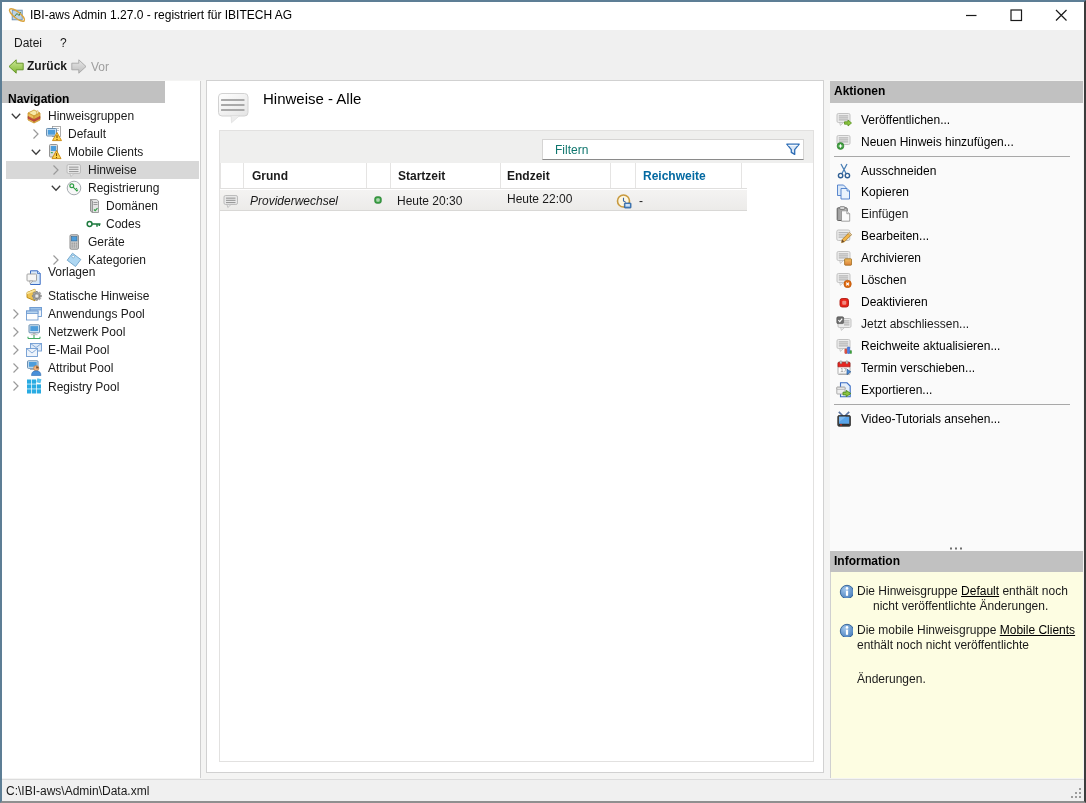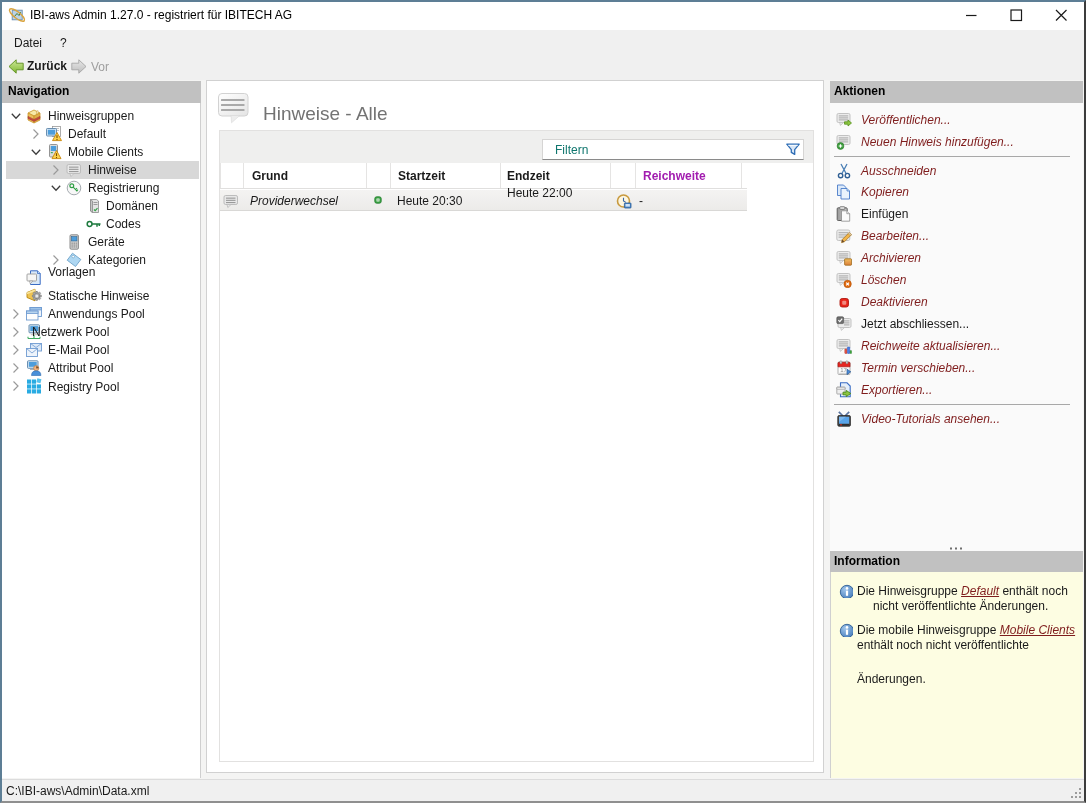--- a/index.html
+++ b/index.html
@@ -9,21 +9,21 @@
 .titlebar { position:absolute; left:2px; top:2px; width:1082px; height:28px; background:#fff; }
 .title-text { position:absolute; left:30px; top:8px; font-size:12px; color:#000; }
 .menubar { position:absolute; left:2px; top:30px; width:1082px; height:23px; background:#f0f0f0; }
 .toolbar { position:absolute; left:2px; top:53px; width:1082px; height:27px; background:#f0f0f0; }
 .phead { position:absolute; font-weight:bold; font-size:12px; color:#000;
   background:#c1c1c1; }
 .panel-nav { position:absolute; left:2px; top:81px; width:199px; height:697px; background:#fff; border-right:1px solid #cfcfcf; }
 .card { position:absolute; left:206px; top:80px; width:618px; height:693px; background:#fff; border:1px solid #d1d1d1; }
 .rightp { position:absolute; left:830px; top:81px; width:253px; height:697px; background:#fafafa; }
 .tl { position:absolute; white-space:nowrap; }
-.blue { color:#7f1d1d;font-style:italic; }
+.blue { color:#000000; }
 .statusbar { position:absolute; left:2px; top:779px; width:1082px; height:22px; background:#f0f0f0; border-top:1px solid #dcdcdc; }
 .sep { position:absolute; height:1px; background:#a8a8a8; }
 
 </style></head><body>
 <div class="titlebar"></div>
 <svg class="abs" style="left:9px;top:7px;overflow:visible;" width="16" height="16" viewBox="0 0 16 16">
     <rect x="3.2" y="3.2" width="10" height="9.6" fill="#b9d2e8" stroke="#6a8cae" stroke-width="0.9"></rect>
     <path d="M5 10 L8 6.5 L10 8.5 L11.5 5" stroke="#4a7a2a" stroke-width="1" fill="none"></path>
     <ellipse cx="8" cy="8" rx="9.2" ry="3.2" fill="none" stroke="#d9a43f" stroke-width="1.5" transform="rotate(38 8 8)"></ellipse>
   </svg>
@@ -51,21 +51,21 @@
     <defs>
       <linearGradient id="agr" x1="0" y1="0" x2="0" y2="1">
         <stop offset="0" stop-color="#e8e8e8"></stop>
         <stop offset="1" stop-color="#bdbdbd"></stop>
       </linearGradient>
     </defs>
     <path d="M15 7.5 L7.8 0.8 L7.8 4.2 L0.8 4.2 L0.8 10.8 L7.8 10.8 L7.8 14.2 Z" fill="url(#agr)" stroke="#a5a5a5" stroke-width="0.9"></path>
   </svg>
 <div class="tl" style="left:91px;top:60px;color:#9e9e9e;">Vor</div>
 <div class="panel-nav"></div>
-<div class="phead" style="left:2px;top:81px;width:199px;height:22px;padding:3px 0 0 6px;">Navigation</div>
+<div class="phead" style="left:2px;top:81px;width:163px;height:22px;padding:11px 0 0 6px;">Navigation</div>
 <div class="abs" style="left:6px;top:161px;width:193px;height:18px;background:#d8d8d8;"></div>
 <svg class="abs" style="left:8px;top:108px;" width="16" height="16" viewBox="0 0 16 16">
     <path d="M3.8 5.8 L8 10.2 L12.2 5.8" fill="none" stroke="#3c3c3c" stroke-width="1.3"></path>
   </svg>
 <svg class="abs" style="left:26px;top:108px;" width="16" height="16" viewBox="0 0 16 16">
     <path d="M2 5 L8 2 L14 5 L8 8 Z" fill="#f7e9a8" stroke="#c9962b" stroke-width="0.8"></path>
     <path d="M2 5 L8 8 L8 15 L2 12 Z" fill="#ecc05c" stroke="#c9962b" stroke-width="0.8"></path>
     <path d="M14 5 L8 8 L8 15 L14 12 Z" fill="#dfae49" stroke="#c9962b" stroke-width="0.8"></path>
     <path d="M2 8.4 L8 11.4 L14 8.4 L14 10.4 L8 13.4 L2 10.4 Z" fill="#c64a3f" stroke="#9c352c" stroke-width="0.5"></path>
     <path d="M10.5 3.2 L12 2.6 L12 5.4 L10.5 6.1 Z" fill="#fdf6d8" stroke="#c9962b" stroke-width="0.5"></path>
@@ -191,21 +191,21 @@
 <svg class="abs" style="left:8px;top:324px;" width="16" height="16" viewBox="0 0 16 16">
     <path d="M5.5 3.5 L10 8 L5.5 12.5" fill="none" stroke="#9a9a9a" stroke-width="1.2"></path>
   </svg>
 <svg class="abs" style="left:26px;top:324px;" width="16" height="16" viewBox="0 0 16 16">
     <rect x="3" y="0.8" width="10.5" height="8" rx="0.8" fill="#d7e8f5" stroke="#5b83a8" stroke-width="0.9"></rect>
     <rect x="4.3" y="2.1" width="7.9" height="5" fill="#4d9ddb"></rect>
     <rect x="6.8" y="8.8" width="2.8" height="1.4" fill="#b0b0b0"></rect>
     <rect x="4.8" y="10.2" width="6.8" height="1" fill="#c0c0c0"></rect>
     <path d="M2 14.5 L14 14.5 M8 11 L8 14.5 M2 14.5 L2 12.8 M14 14.5 L14 12.8" stroke="#3faa5f" stroke-width="1.1" fill="none"></path>
   </svg>
-<div class="tl" style="left:32px;top:325px;text-align:right;">Netzwerk Pool</div>
+<div class="tl" style="left:48px;top:325px;text-align:right;">Netzwerk Pool</div>
 <svg class="abs" style="left:8px;top:342px;" width="16" height="16" viewBox="0 0 16 16">
     <path d="M5.5 3.5 L10 8 L5.5 12.5" fill="none" stroke="#9a9a9a" stroke-width="1.2"></path>
   </svg>
 <svg class="abs" style="left:26px;top:342px;" width="16" height="16" viewBox="0 0 16 16">
     <rect x="4.5" y="1.5" width="11" height="7.5" fill="#dce9f7" stroke="#6f9bd1" stroke-width="0.9"></rect>
     <path d="M4.5 1.5 L10 5.5 L15.5 1.5" fill="none" stroke="#6f9bd1" stroke-width="0.8"></path>
     <rect x="0.5" y="6.5" width="11" height="8" fill="#eef4fb" stroke="#6f9bd1" stroke-width="0.9"></rect>
     <path d="M0.5 6.5 L6 11 L11.5 6.5" fill="none" stroke="#6f9bd1" stroke-width="0.8"></path>
   </svg>
 <div class="tl" style="left:48px;top:343px;">E-Mail Pool</div>
@@ -245,33 +245,33 @@
         <stop offset="0" stop-color="#ffffff"></stop>
         <stop offset="1" stop-color="#e4e4e4"></stop>
       </linearGradient>
     </defs>
     <rect x="0.5" y="0.5" width="29.5" height="22.5" rx="3.5" fill="url(#bg1)" stroke="#d2d2d2"></rect>
     <path d="M12.6 22.5 L21.8 22.5 L13.5 29.8 L13.2 24 Z" fill="#ededed" stroke="#d8d8d8" stroke-width="0.6"></path>
     <rect x="3" y="6" width="23.5" height="1.9" rx="0.5" fill="#a9a9a9"></rect>
     <rect x="3" y="11" width="23.5" height="1.9" rx="0.5" fill="#a9a9a9"></rect>
     <rect x="3" y="16" width="23.5" height="1.9" rx="0.5" fill="#a9a9a9"></rect>
   </svg>
-<div class="tl" style="left:263px;top:103px;font-size:19px;color:#737373;">Hinweise - Alle</div>
+<div class="tl" style="left:263px;top:90px;font-size:15px;color:#000000;">Hinweise - Alle</div>
 <div class="abs" style="left:219px;top:130px;width:595px;height:632px;border:1px solid #e2e1e0;background:#fff;"></div>
 <div class="abs" style="left:220px;top:131px;width:593px;height:32px;background:#efefee;"></div>
 <div class="abs" style="left:542px;top:139px;width:262px;height:21px;background:#fff;border:1px solid #d6d5d4;border-bottom:1px solid #8a8a8a;"></div>
 <div class="tl" style="left:555px;top:143px;color:#0f766e;">Filtern</div>
 <svg class="abs" style="left:786px;top:143px;" width="14" height="13" viewBox="0 0 14 13">
     <path d="M0.8 1.2 L13.2 1.2 L8.7 6.6 L8.7 11.4 L5.3 9.4 L5.3 6.6 Z" fill="#d8e6f6" stroke="#2e6db5" stroke-width="1.3" stroke-linejoin="round"></path>
     <path d="M2.2 2.4 L11.8 2.4" stroke="#ffffff" stroke-width="1" opacity="0.8"></path>
   </svg>
 <div class="tl" style="left:252px;top:169px;font-weight:bold;color:#1a1a1a;">Grund</div>
 <div class="tl" style="left:398px;top:169px;font-weight:bold;color:#1a1a1a;">Startzeit</div>
 <div class="tl" style="left:507px;top:169px;font-weight:bold;color:#1a1a1a;">Endzeit</div>
-<div class="tl" style="left:643px;top:169px;font-weight:bold;color:#a21caf;">Reichweite</div>
+<div class="tl" style="left:643px;top:169px;font-weight:bold;color:#0369a1;">Reichweite</div>
 <div class="abs" style="left:220px;top:163px;width:1px;height:26px;background:#e5e4e3;"></div>
 <div class="abs" style="left:243px;top:163px;width:1px;height:26px;background:#e5e4e3;"></div>
 <div class="abs" style="left:366px;top:163px;width:1px;height:26px;background:#e5e4e3;"></div>
 <div class="abs" style="left:390px;top:163px;width:1px;height:26px;background:#e5e4e3;"></div>
 <div class="abs" style="left:500px;top:163px;width:1px;height:26px;background:#e5e4e3;"></div>
 <div class="abs" style="left:610px;top:163px;width:1px;height:26px;background:#e5e4e3;"></div>
 <div class="abs" style="left:635px;top:163px;width:1px;height:26px;background:#e5e4e3;"></div>
 <div class="abs" style="left:741px;top:163px;width:1px;height:26px;background:#e5e4e3;"></div>
 <div class="abs" style="left:220px;top:188px;width:527px;height:1px;background:#e0dfde;"></div>
 <div class="abs" style="left:220px;top:190px;width:527px;height:21px;background:linear-gradient(#f4f3f2,#ecebe9);border-bottom:1px solid #d9d8d6;"></div>
@@ -281,21 +281,21 @@
     <rect x="3" y="4.6" width="9.5" height="1.1" fill="#9a9a9a"></rect>
     <rect x="3" y="6.8" width="9.5" height="1.1" fill="#9a9a9a"></rect>
     <rect x="3" y="9.0" width="9.5" height="1.1" fill="#9a9a9a"></rect>
   </svg>
 <div class="tl" style="left:250px;top:194px;font-style:italic;">Providerwechsel</div>
 <svg class="abs" style="left:370px;top:192px;" width="16" height="16" viewBox="0 0 16 16">
     <rect x="4.8" y="4.8" width="6.4" height="6.4" rx="1.8" fill="#3da546" stroke="#1e7a28" stroke-width="0.8"></rect>
     <rect x="6.3" y="6.3" width="3.4" height="3.4" rx="1" fill="#aed6b0"></rect>
   </svg>
 <div class="tl" style="left:397px;top:194px;">Heute 20:30</div>
-<div class="tl" style="left:507px;top:186px;">Heute 22:00</div>
+<div class="tl" style="left:507px;top:192px;">Heute 22:00</div>
 <svg class="abs" style="left:616px;top:194px;" width="16" height="16" viewBox="0 0 16 16">
     <circle cx="7.5" cy="7" r="6" fill="#fdf6e0" stroke="#c89a3f" stroke-width="1.6"></circle>
     <path d="M7.5 3.8 L7.5 7 L9.8 8.4" stroke="#3a66a8" stroke-width="1.1" fill="none"></path>
     <rect x="8.4" y="9" width="6.6" height="5" rx="0.6" fill="#4a86c8" stroke="#2a5a94" stroke-width="0.8"></rect>
     <rect x="9.5" y="10" width="4.4" height="2.6" fill="#cfe2f4"></rect>
   </svg>
 <div class="tl" style="left:639px;top:194px;">-</div>
 <div class="rightp"></div>
 <div class="phead" style="left:830px;top:81px;width:253px;height:22px;padding:3px 0 0 4px;">Aktionen</div>
 <svg class="abs" style="left:836px;top:112px;" width="16" height="16" viewBox="0 0 16 16">

